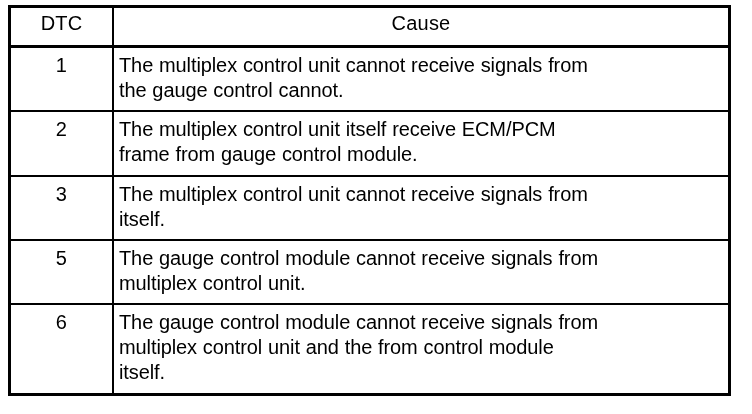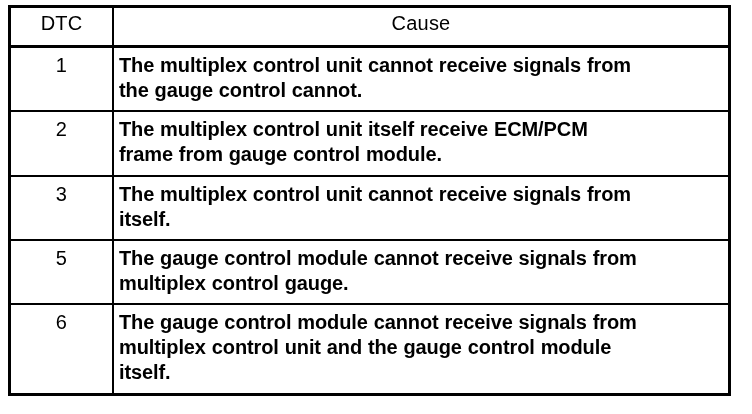--- a/index.html
+++ b/index.html
@@ -87,21 +87,20 @@
   td.cell-cause {
     text-align: left;
     padding: 5px 6px 6px 5px;
     letter-spacing: -0.1px;
     word-spacing: 0.4px;
   }
 
   .cause-line {
     display: block;
     white-space: nowrap;
-    font-weight: bold;
   }
 </style>
 </head>
 <body>
 
 <div id="page-root">
 
   <div class="dtc-table-wrap">
     <table class="dtc-table">
       <colgroup>
@@ -133,28 +132,28 @@
             <td class="cell-dtc">3</td>
             <td class="cell-cause">
               <span class="cause-line">The multiplex control unit cannot receive signals from</span>
               <span class="cause-line">itself.</span>
             </td>
           </tr>
           <tr class="data-row">
             <td class="cell-dtc">5</td>
             <td class="cell-cause">
               <span class="cause-line">The gauge control module cannot receive signals from</span>
-              <span class="cause-line">multiplex control gauge.</span>
+              <span class="cause-line">multiplex control unit.</span>
             </td>
           </tr>
           <tr class="data-row">
             <td class="cell-dtc">6</td>
             <td class="cell-cause">
               <span class="cause-line">The gauge control module cannot receive signals from</span>
-              <span class="cause-line">multiplex control unit and the gauge control module</span>
+              <span class="cause-line">multiplex control unit and the from control module</span>
               <span class="cause-line">itself.</span>
             </td>
           </tr>
         </tbody>
     </table>
   </div>
 
 </div>
 
 </body></html>

